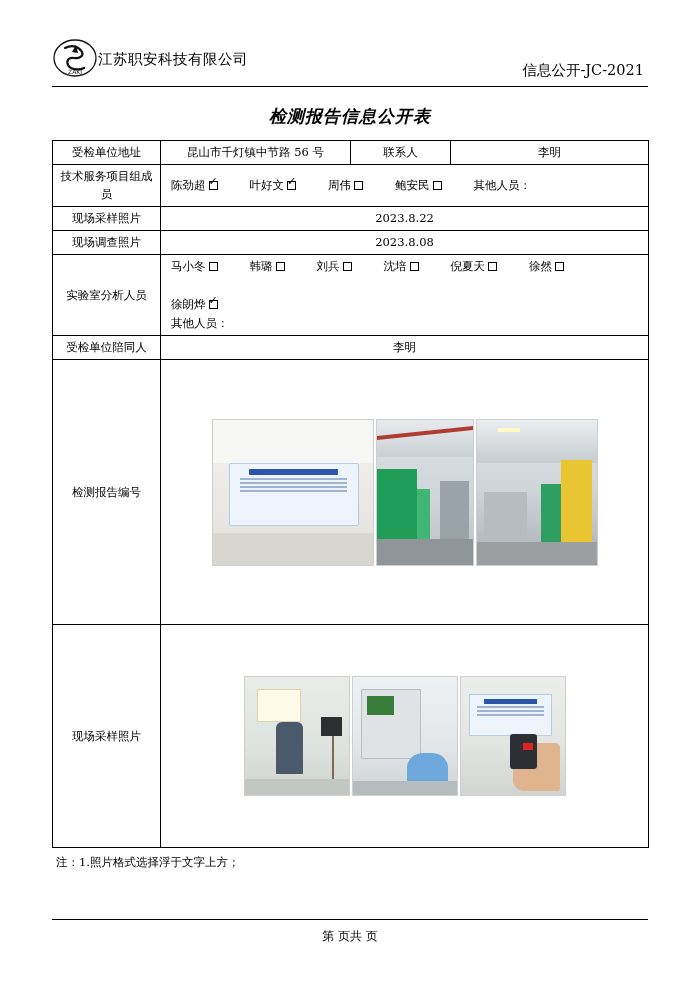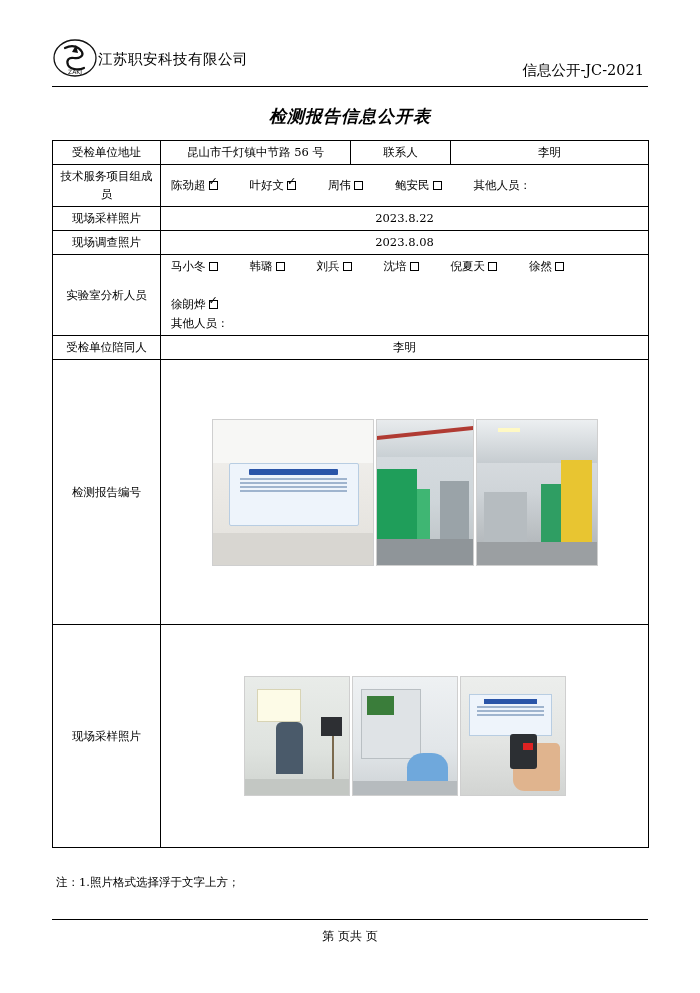--- a/index.html
+++ b/index.html
@@ -306,21 +306,21 @@
     position: absolute; right: 26%; bottom: 22%; width: 26%; height: 30%;
     background: #2c2f33; border-radius: 3px;
   }
   .ph-samp3 .meterled {
     position: absolute; right: 30%; bottom: 38%; width: 10%; height: 6%;
     background: #d22;
   }
   
   .note {
     font-size: 11.5px;
-    margin-top: 27px;
+    margin-top: 7px;
     padding-left: 4px;
     font-family: "DejaVu Serif", serif;
   }
   .footer {
     position: absolute;
     left: 52px;
     right: 52px;
     bottom: 48px;
     border-top: 1.2px solid #000;
     text-align: center;

